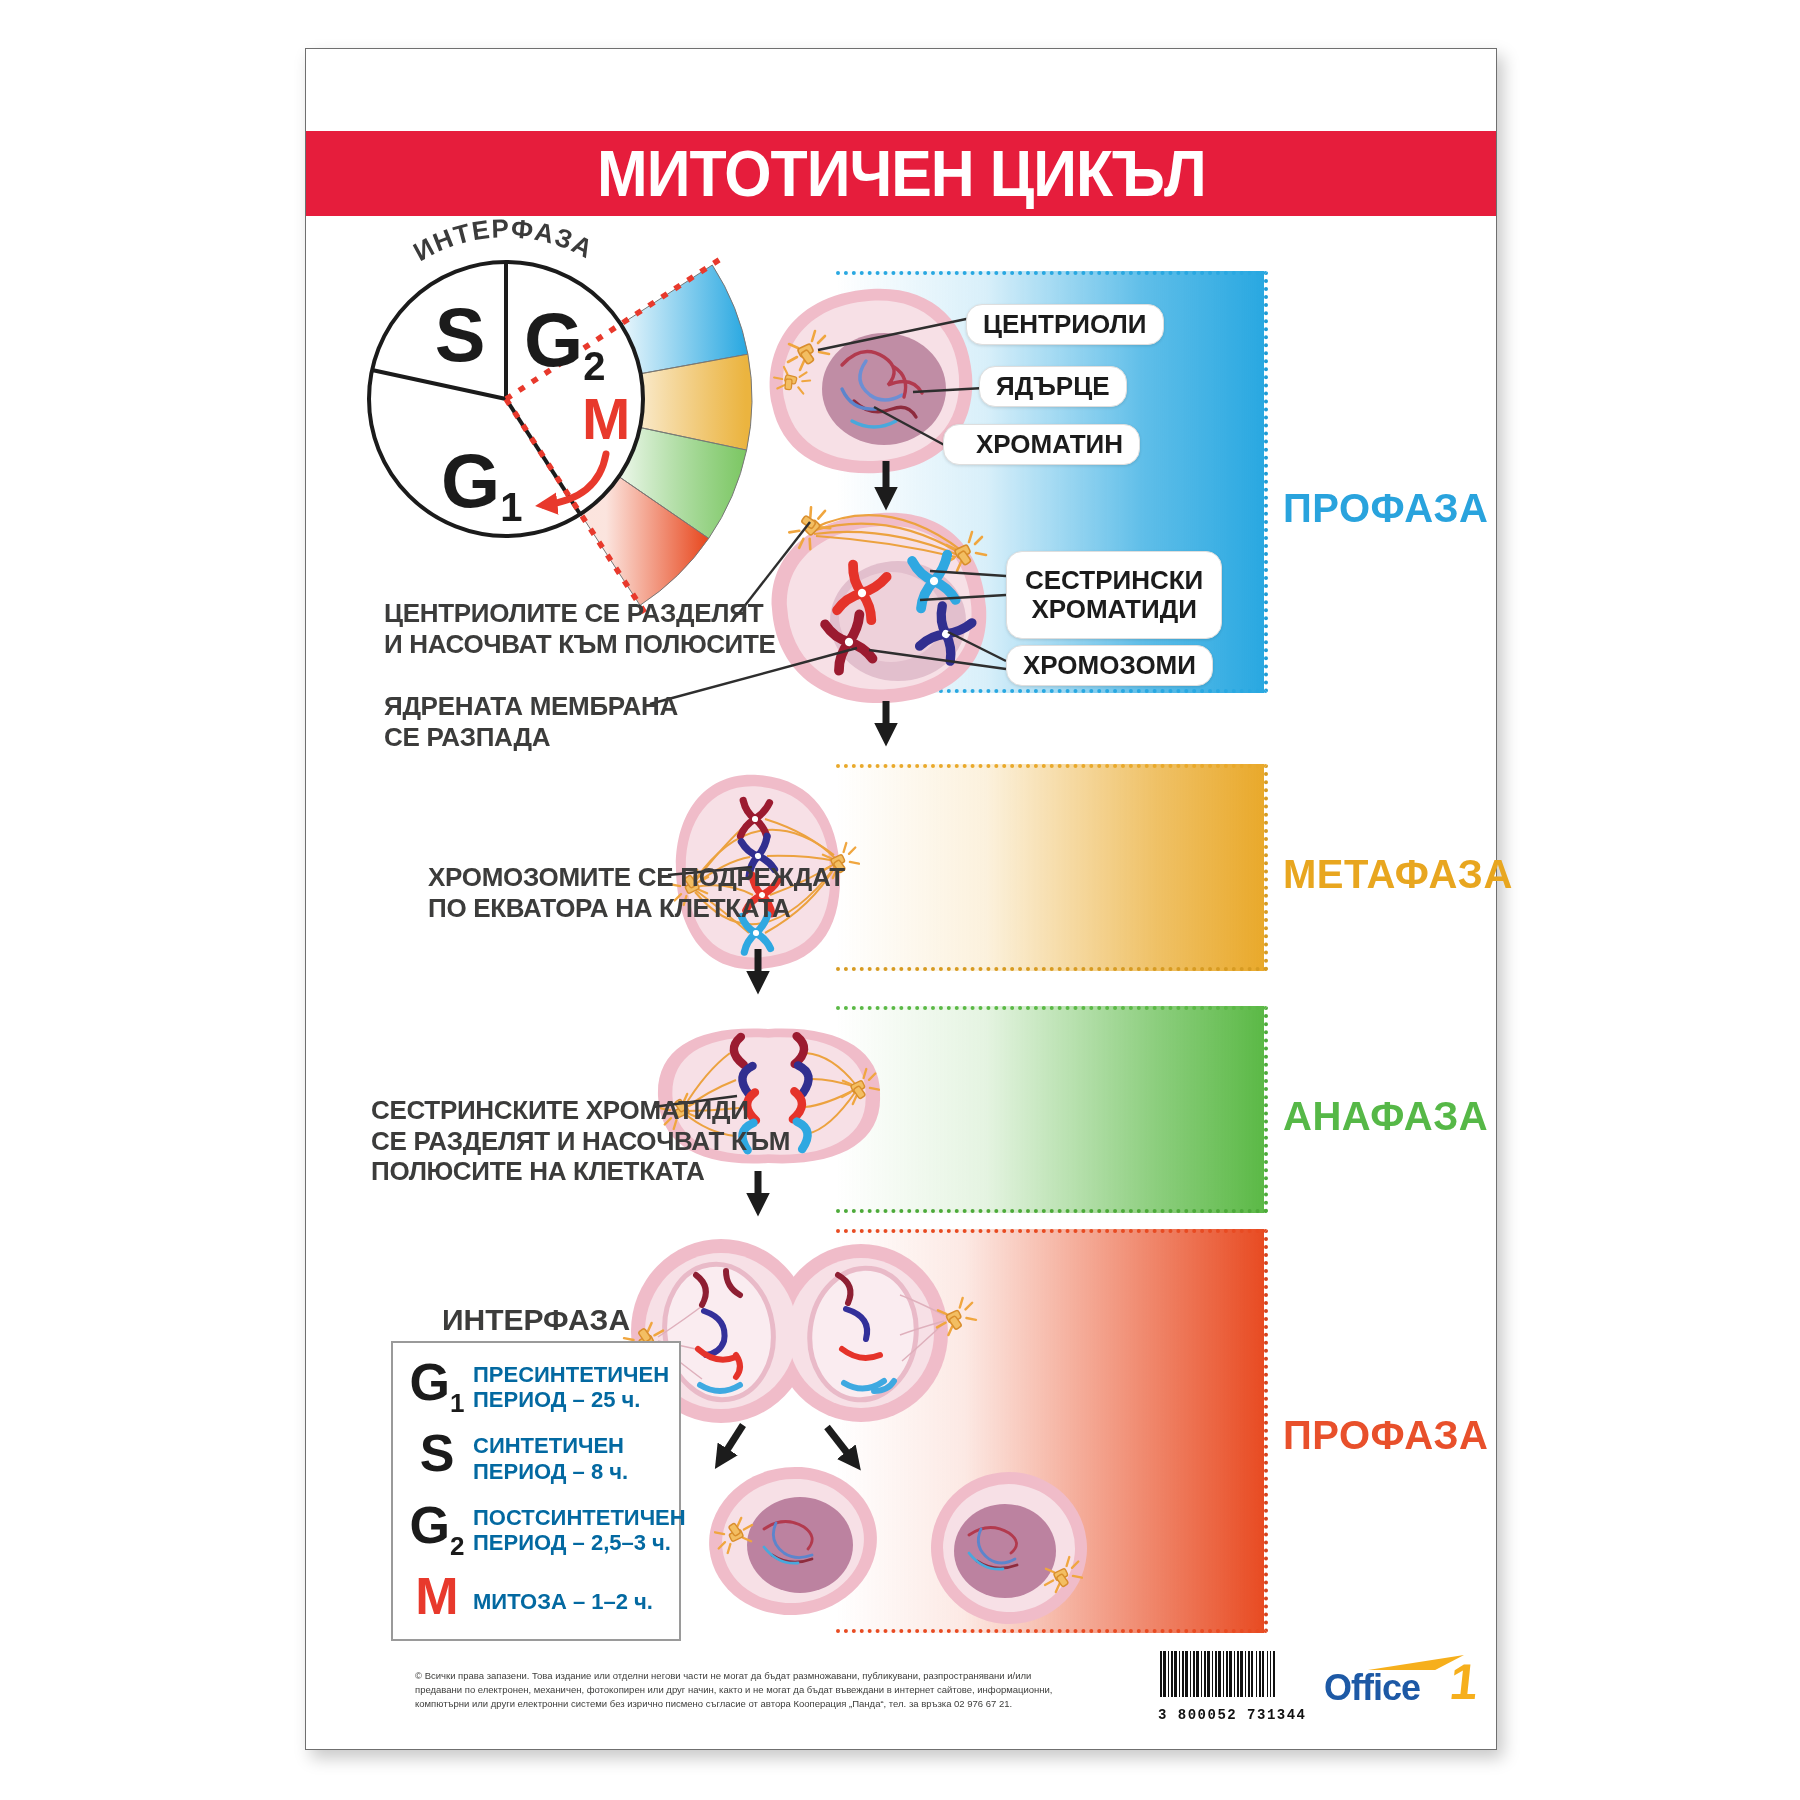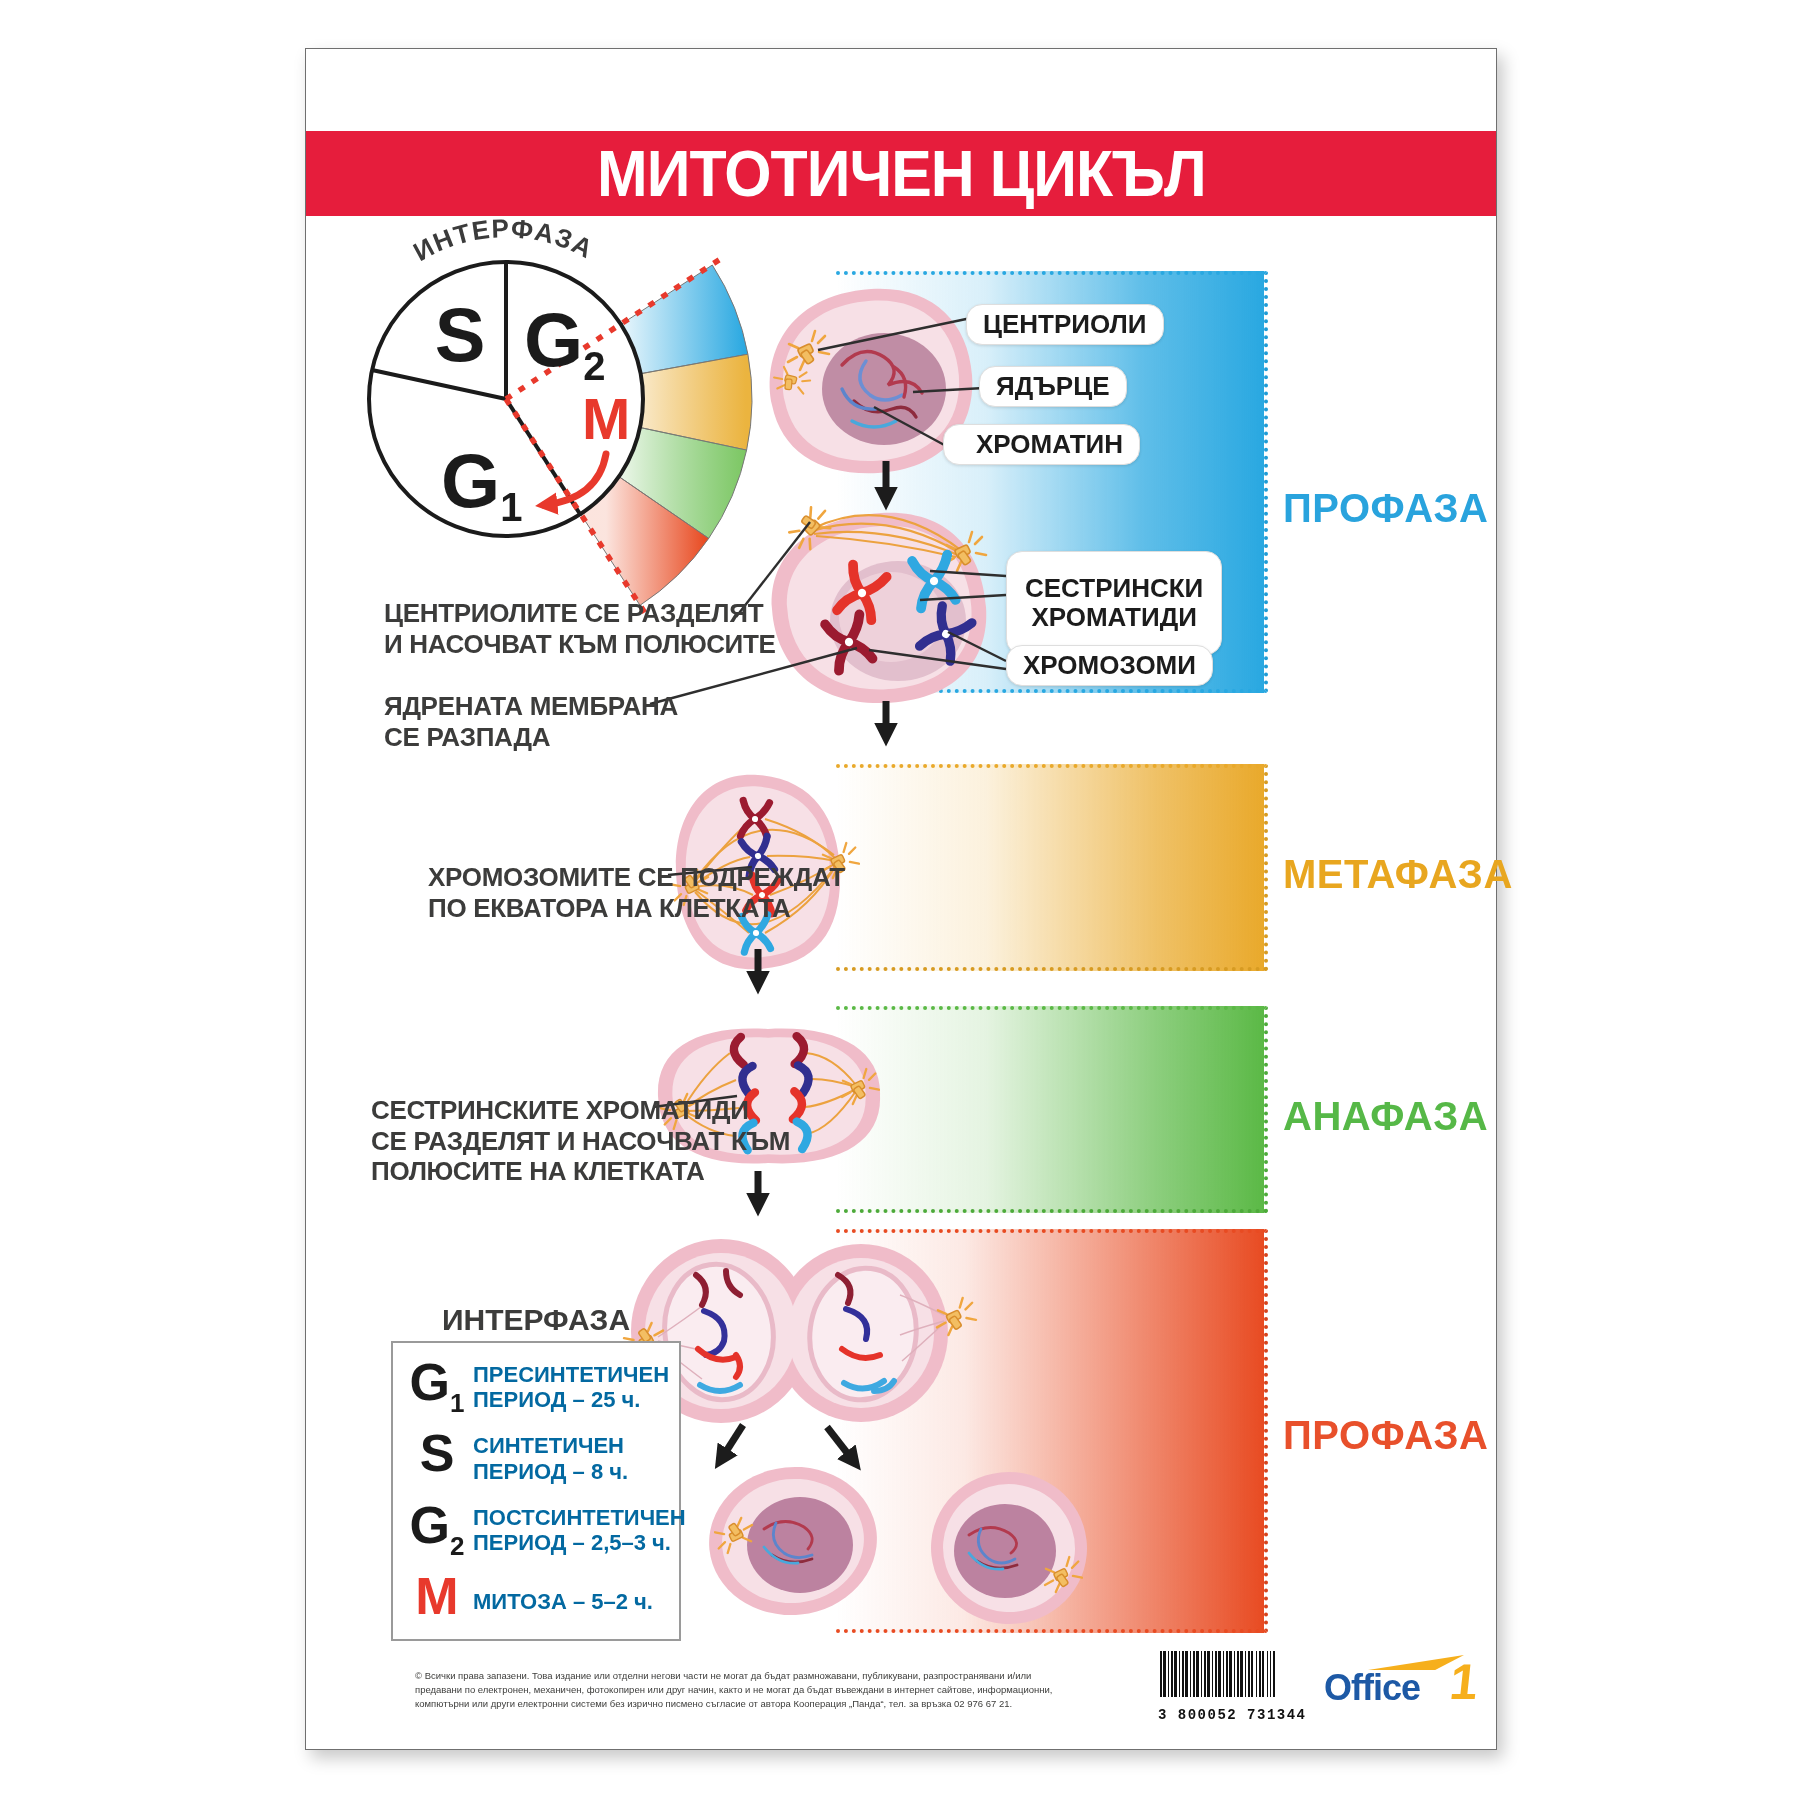--- a/index.html
+++ b/index.html
@@ -31,21 +31,21 @@
   .phase-label.p1{top:437px;color:#29A3DD;}
   .phase-label.p2{top:803px;color:#E8A61F;}
   .phase-label.p3{top:1045px;color:#56B847;}
   .phase-label.p4{top:1364px;color:#E8502B;}
   
   .art{position:absolute;left:0;top:0;z-index:2;}
   
   .callout{position:absolute;background:#fff;border:1.5px solid #dedede;border-radius:16px;
         padding:4px 16px;font-size:26px;font-weight:700;color:#1c1c1c;z-index:3;
         box-shadow:0 1px 3px rgba(0,0,0,.12);white-space:nowrap;}
-  .callout.two{text-align:center;line-height:1.12;padding:22px 18px;}
+  .callout.two{text-align:center;line-height:1.12;padding:14px 18px;}
   
   .annot{position:absolute;font-size:26px;font-weight:700;color:#3C3C3B;line-height:1.18;
         letter-spacing:-.3px;z-index:3;white-space:nowrap;}
   
   .legend-title{position:absolute;left:85px;top:1254px;width:290px;text-align:center;
         font-size:30px;font-weight:700;color:#3C3C3B;z-index:3;}
   .legend-box{position:absolute;left:85px;top:1292px;width:290px;height:300px;background:#fff;
         border:2px solid #9a9a9a;z-index:3;box-sizing:border-box;padding:16px 10px 10px 8px;
         display:flex;flex-direction:column;gap:15px;}
   .lg-row{display:flex;align-items:center;}
@@ -382,21 +382,21 @@
     <div class="lg-row">
       <div class="lg-sym"><span>G</span><span class="ssub">2</span></div>
       <div class="lg-text">
         <div>ПОСТСИНТЕТИЧЕН</div>
             <div>ПЕРИОД – 2,5–3 ч.</div>
       </div>
     </div>
     <div class="lg-row">
       <div class="lg-sym red"><span>M</span><span class="ssub"></span></div>
       <div class="lg-text">
-        <div>МИТОЗА – 5–2 ч.</div>
+        <div>МИТОЗА – 1–2 ч.</div>
       </div>
     </div>
   </div>
 
   <div class="copyright">
     <div>© Всички права запазени. Това издание или отделни негови части не могат да бъдат размножавани, публикувани, разпространявани и/или</div>
     <div>предавани по електронен, механичен, фотокопирен или друг начин, както и не могат да бъдат въвеждани в интернет сайтове, информационни,</div>
     <div>компютърни или други електронни системи без изрично писмено съгласие от автора Кооперация „Панда“, тел. за връзка 02 976 67 21.</div>
   </div>
   <div class="barcode">

